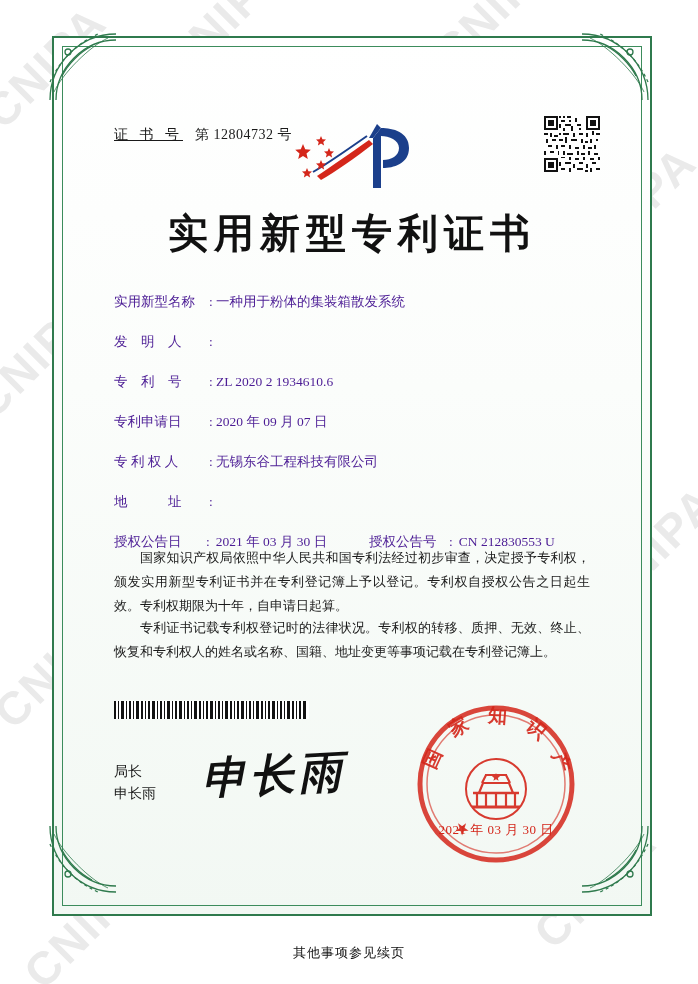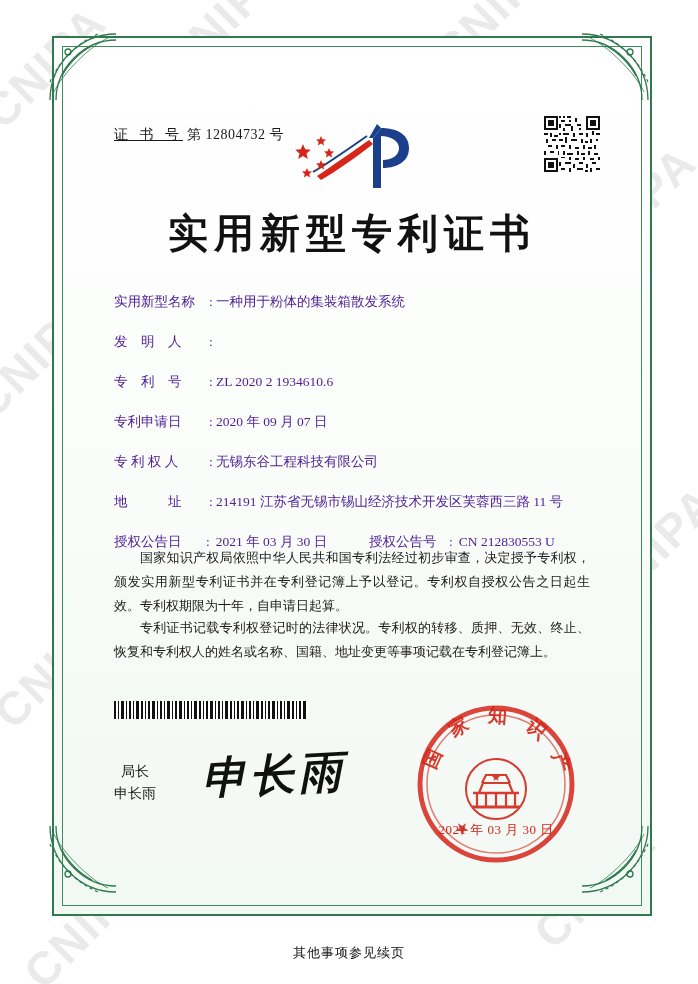--- a/index.html
+++ b/index.html
@@ -188,21 +188,20 @@
   }
   .barcode svg{display:block;}
 
   
   .sig-label{
     position:absolute;
     left:52px;top:715px;
     font-size:14px;
     line-height:1.55;
     color:#1a1a1a;
-    text-align:center;
   }
   .sig-script{
     position:absolute;
     left:140px;top:700px;
     font-size:44px;
     font-family:"Liberation Serif", serif;
     font-style:italic;
     font-weight:700;
     color:#111111;
     letter-spacing:4px;
@@ -305,21 +304,21 @@
       <circle cx="22" cy="22" r="3"></circle>
       <path d="M16 46 C22 34 34 22 46 16"></path>
       <path d="M8 62 C16 44 44 16 62 8" stroke-width="0.8"></path>
     </svg>
   </div>
 
   <div class="content">
 
     <div class="cert-no">
       <span class="lbl">证 书 号</span>
-      <span style="margin-left:0;">第 12804732 号</span>
+      <span style="margin-left:8px;">第 12804732 号</span>
     </div>
 
     <div class="qr">
       <svg width="56" height="56" viewBox="0 0 29 29" shape-rendering="crispEdges">
         <rect width="29" height="29" fill="#fff"></rect>
         <g fill="#111">
           <rect x="0" y="0" width="7" height="1"></rect>
             <rect x="0" y="6" width="7" height="1"></rect>
           <rect x="0" y="0" width="1" height="7"></rect>
             <rect x="6" y="0" width="1" height="7"></rect>
@@ -449,21 +448,20 @@
 
       <div class="row">
         <span class="label sp-1">专 利 权 人</span>
         <span class="colon">:</span>
         <span class="value">无锡东谷工程科技有限公司</span>
       </div>
 
       <div class="row">
         <span class="label sp-1">地　　　址</span>
         <span class="colon">:</span>
-        <span class="value">214191  江苏省无锡市锡山经济技术开发区芙蓉西三路 11 号</span>
       </div>
 
       <div class="row-two">
         <span class="left">
           <span class="label">授权公告日</span>
           <span class="colon">:</span>
           <span style="margin-left:6px;">2021 年 03 月 30 日</span>
         </span>
         <span class="right">
           <span class="label2">授权公告号</span>

